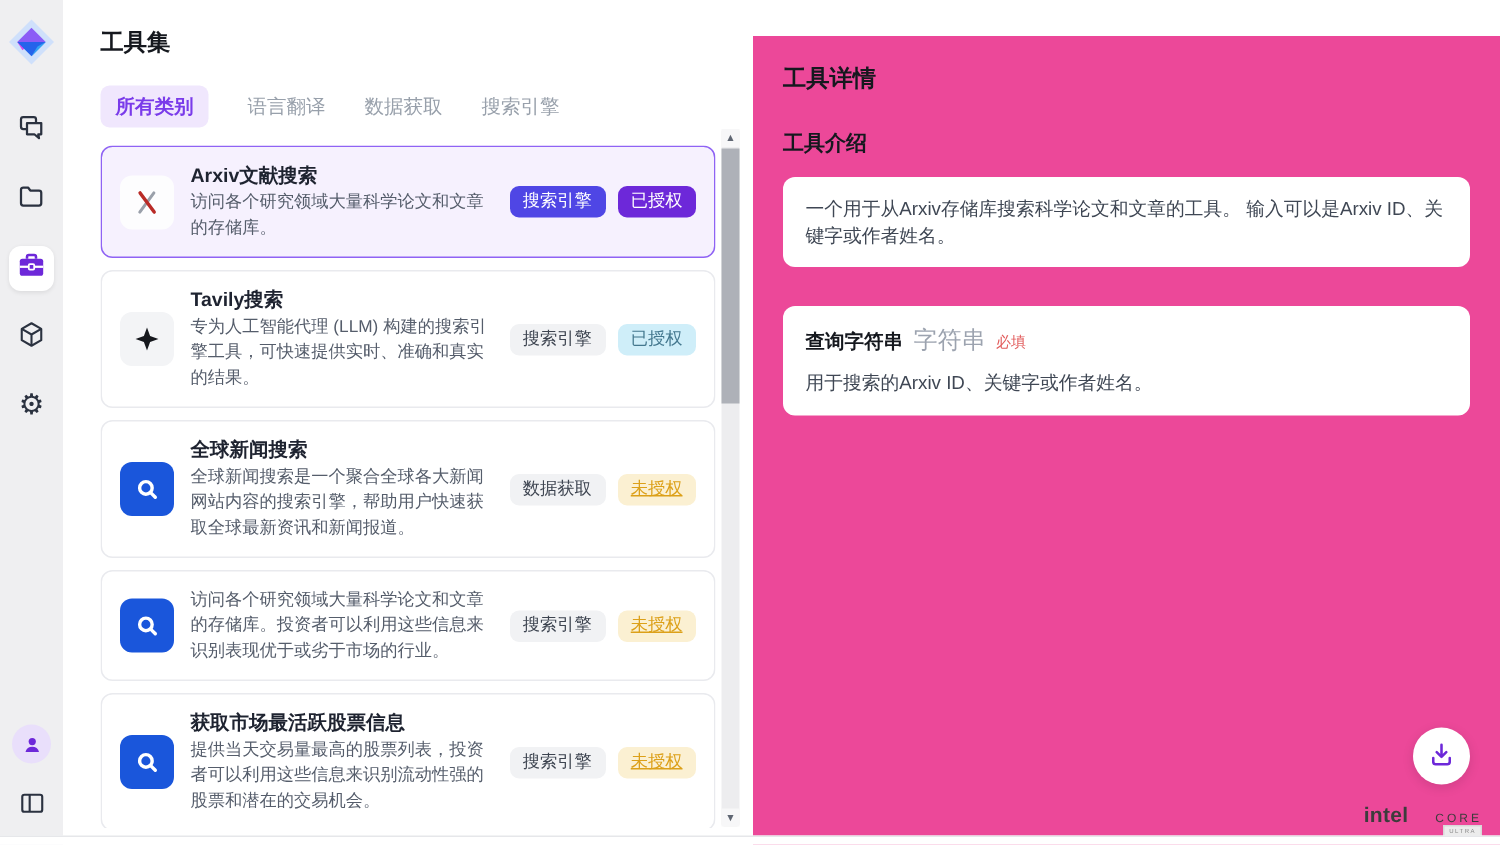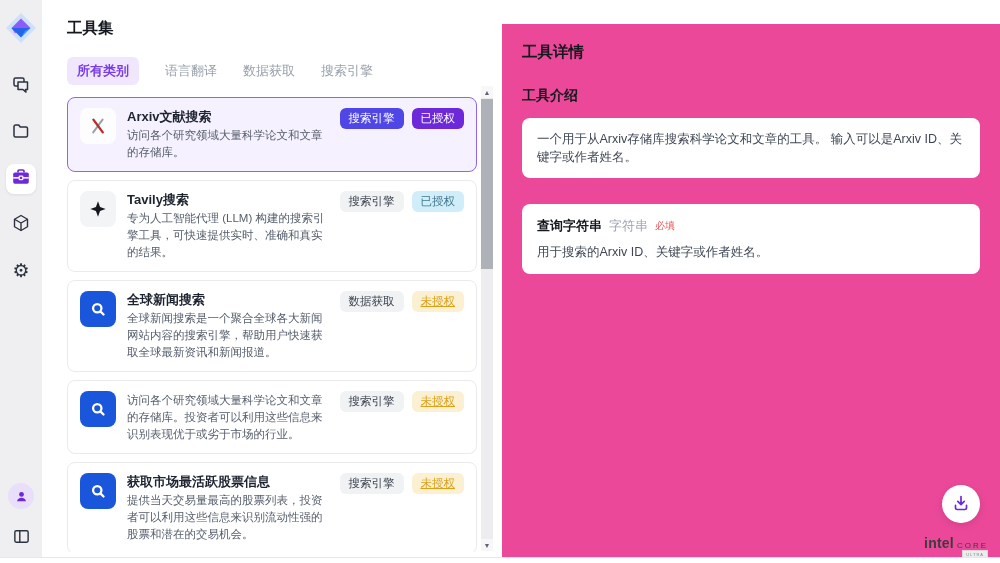--- a/index.html
+++ b/index.html
@@ -21,21 +21,21 @@
   .gear-glyph { font-size:19px; line-height:1; color:#2b3240; }
 
   
   .list-panel { width:460px; flex:none; background:#fff; padding:18px 0 0 25px; position:relative; }
   .panel-title { font-size:15.5px; font-weight:bold; margin-bottom:18px; }
   .tabs { display:flex; align-items:center; gap:26px; margin-bottom:12px; }
   .tab { font-size:13px; color:#98a0ab; cursor:pointer; padding:5px 0; white-space:nowrap; }
   .tab.active { background:#f0e7fd; color:#7a3bea; padding:5px 10px; border-radius:6px; font-weight:bold; }
   .cards { width:410px; display:flex; flex-direction:column; gap:8px; height:455px; overflow:hidden; }
   .tool-card { border:1px solid #e9eaee; border-radius:8px; background:#fff;
-    padding:10px 12px; display:flex; gap:11px; cursor:pointer; }
+    padding:10px 12px; display:flex; gap:11px; cursor:pointer;align-items:center; }
   .tool-card.selected { background:#f6f1fe; border:1.5px solid #8f63f4; }
   .tool-icon { width:36px; height:36px; border-radius:8px; flex:none;
     display:flex; align-items:center; justify-content:center; }
   .tool-text { flex:1; min-width:0; max-width:256px; }
   .tool-name { font-size:13px; font-weight:bold; color:#1e2330; line-height:18px; }
   .tool-desc { font-size:11.5px; color:#555d6b; line-height:17px; margin-top:1px; }
   .tool-badges { margin-left:auto; display:flex; gap:8px; align-items:flex-start; flex:none; }
   .badge { font-size:11.5px; padding:3px 9px; border-radius:6px; white-space:nowrap; line-height:15px; }
   .badge.gray   { background:#f1f2f4; color:#3d4450; }
   .badge.cyan   { background:#cfeef9; color:#44788f; }
@@ -54,29 +54,29 @@
 
   
   .detail { flex:1; background:#ec4899; padding:18px 20px; position:relative;margin-top:24px; }
   .detail-title { font-size:15.5px; font-weight:bold; margin-bottom:24px; }
   .section-heading { font-size:14px; font-weight:bold; margin-bottom:13px; }
   .intro-box { background:#fff; border-radius:8px; padding:12px 15px; font-size:12.5px;
     color:#3f4754; line-height:18px; margin-bottom:26px; }
   .param-box { background:#fff; border-radius:8px; padding:13px 15px; }
   .param-line { display:flex; align-items:center; gap:7px; }
   .param-name { font-size:13px; font-weight:bold; color:#15181e; }
-  .param-type { font-size:13px; color:#9ca3af; }
+  .param-type { font-size:16px; color:#9ca3af; }
   .param-required { font-size:10px; color:#e25c5c; }
   .param-desc { font-size:12.5px; color:#3f4754; margin-top:8px; line-height:18px; }
 
   
   .fab { position:absolute; right:20px; bottom:40px; width:38px; height:38px; border-radius:50%;
     background:#fff; box-shadow:0 2px 8px rgba(0,0,0,.12); display:flex; align-items:center;
     justify-content:center; cursor:pointer; border:none; }
-  .brand { position:absolute; right:12px; bottom:12px; display:flex; align-items:baseline; gap:3px;justify-content:center; }
+  .brand { position:absolute; right:12px; bottom:12px; display:flex; align-items:baseline; gap:18px;justify-content:center; }
   .brand .intel-word { font-size:14px; font-weight:bold; color:#3c3c3c; letter-spacing:.2px; }
   .brand .core-word { font-size:12px; color:#3c3c3c; letter-spacing:2px; font-variant:small-caps; position:relative; }
   .ultra-badge { position:absolute; right:0; top:13px; font-size:5px; color:#8a8a8a;
     background:#ececec; border:1px solid #d8d8d8; padding:0 3px; letter-spacing:1px; }
 
   .bottom-strip { position:absolute; left:0; right:0; bottom:0; height:6px;
     background:#fff; border-top:1px solid #e6e7ea; }
 </style>
 </head>
 <body>

